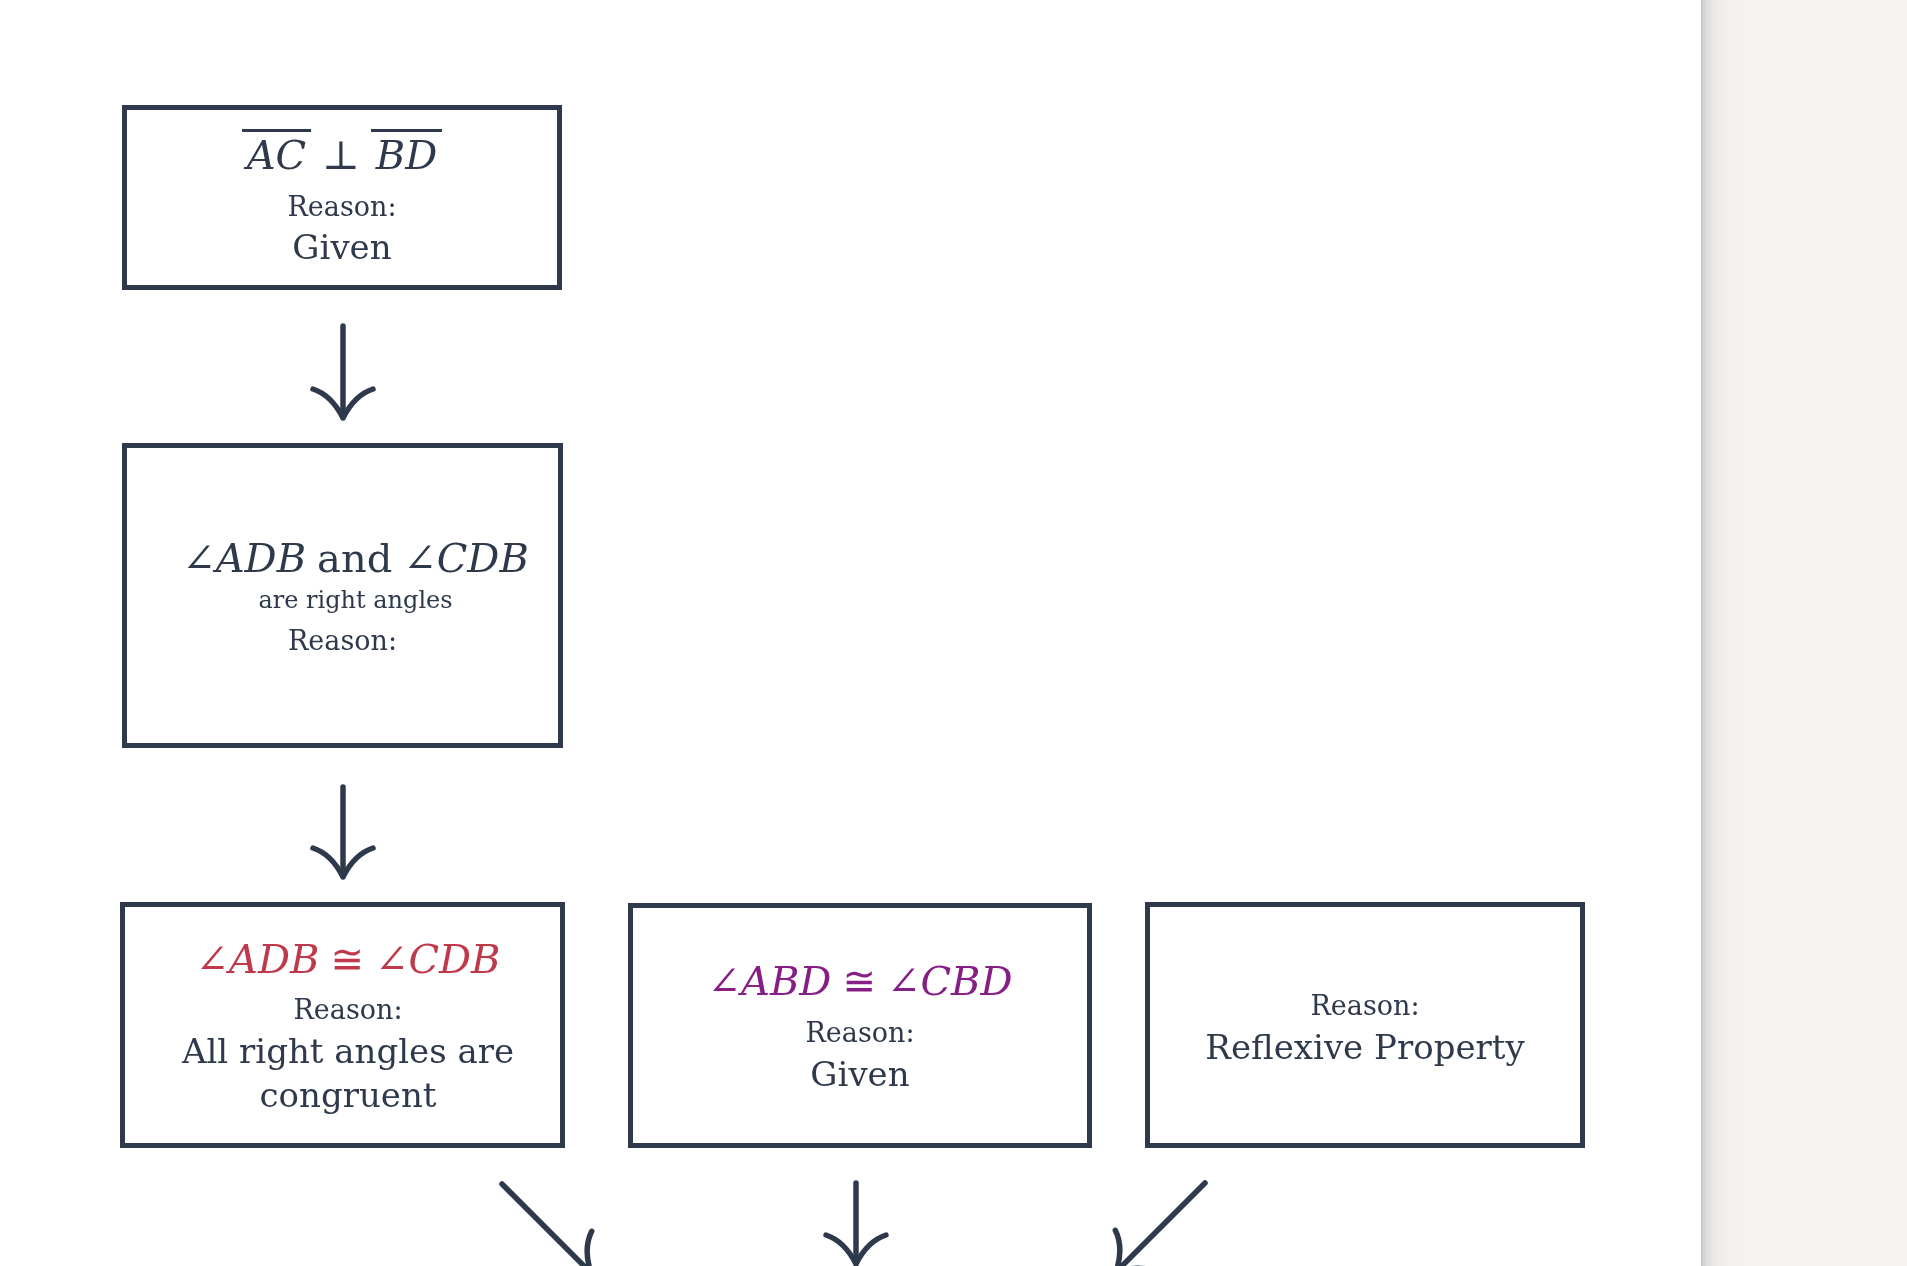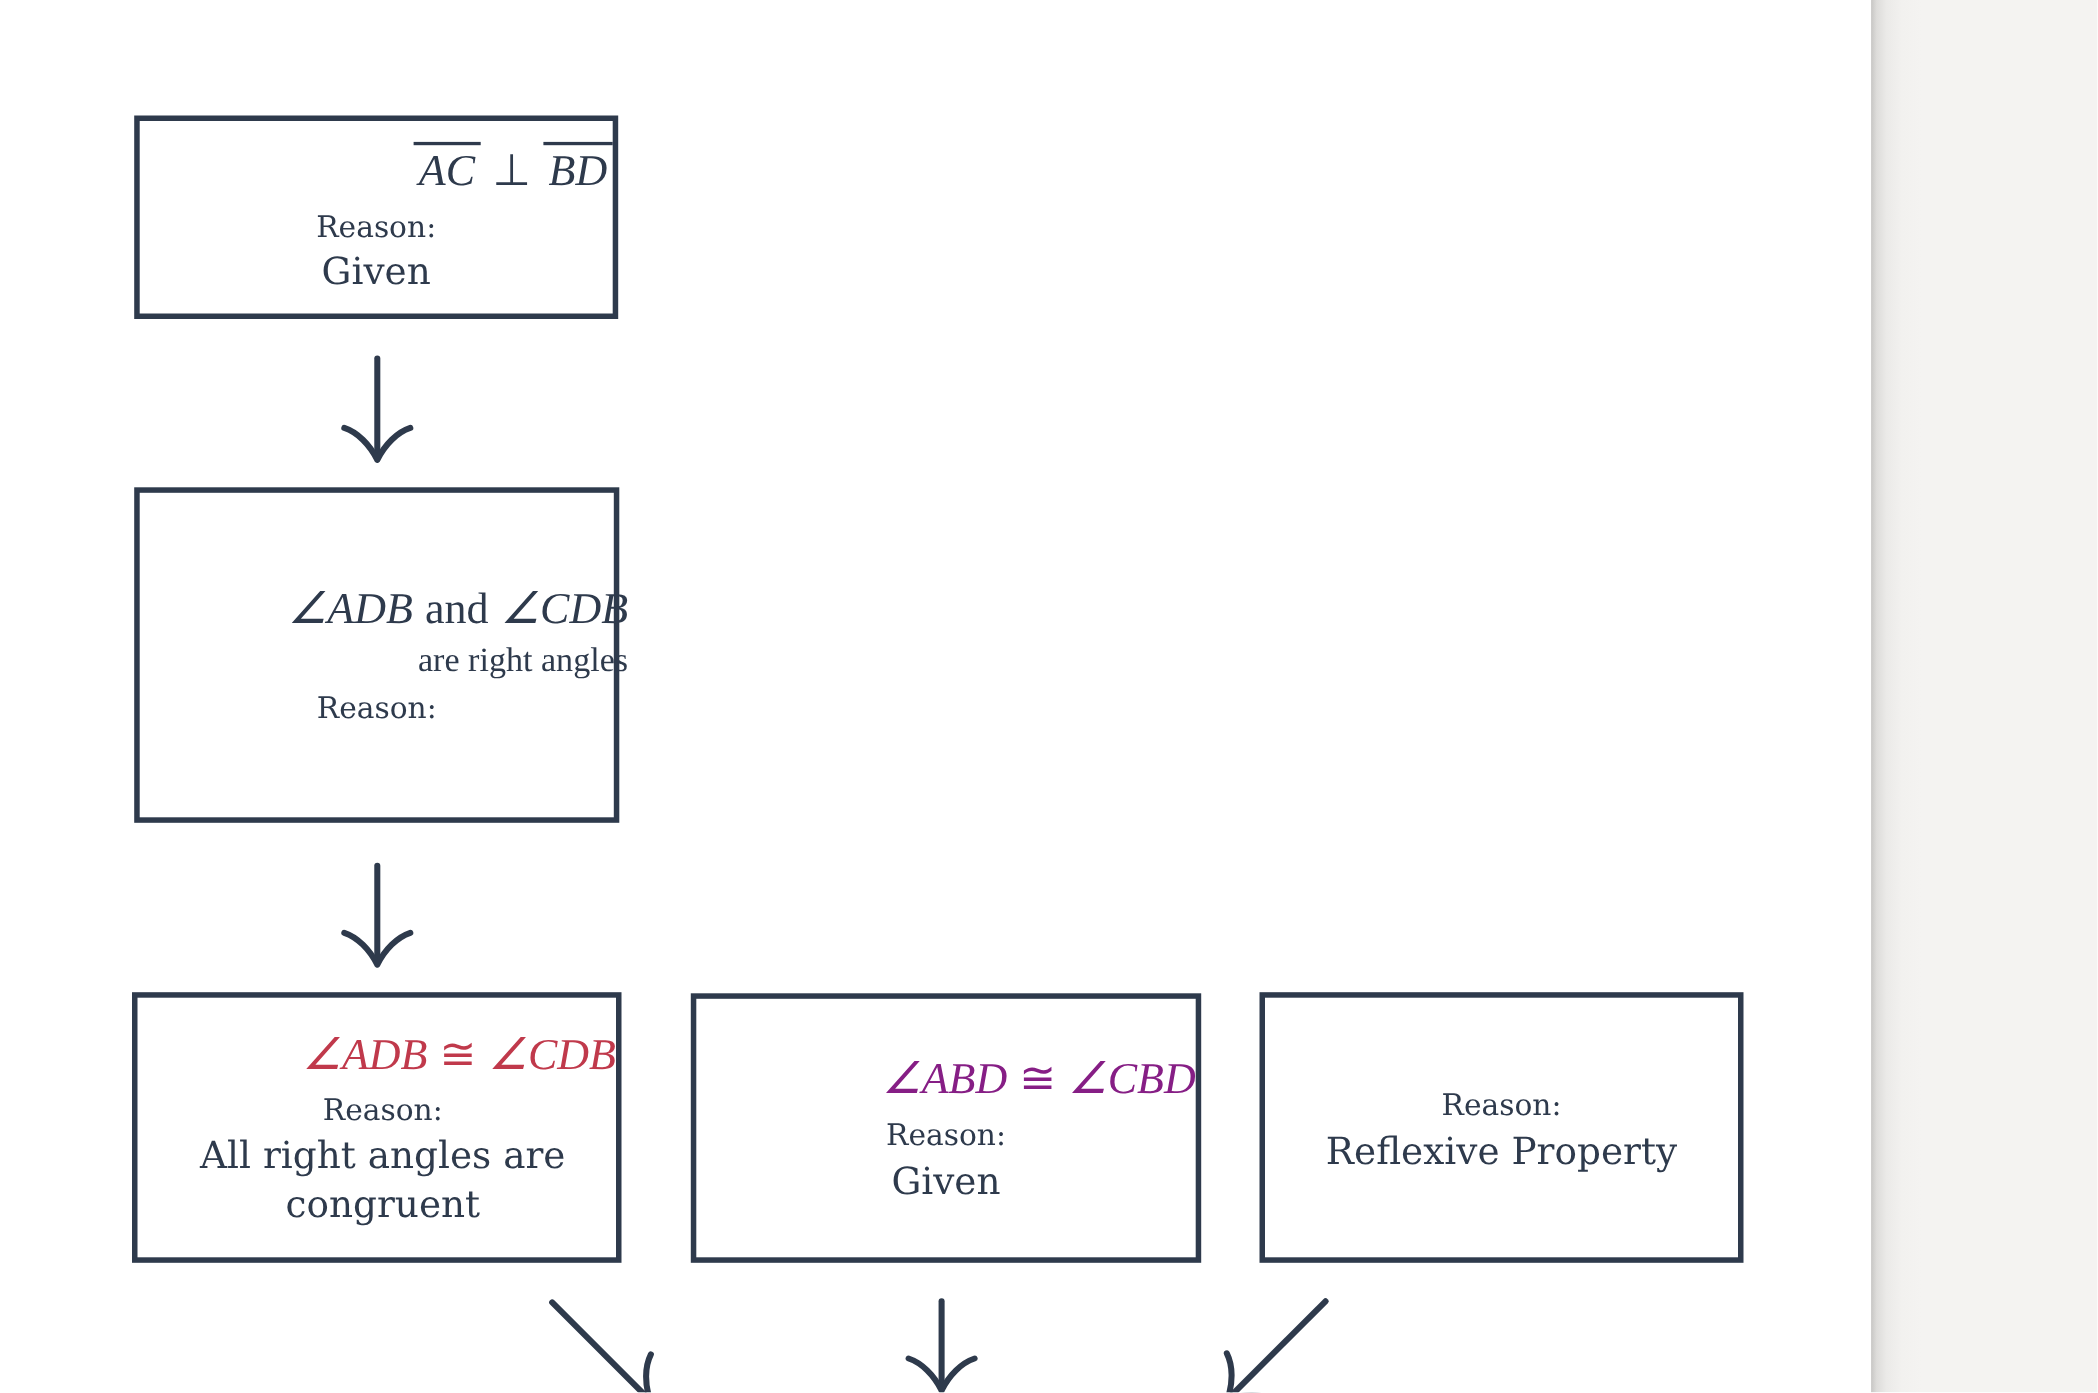--- a/index.html
+++ b/index.html
@@ -27,24 +27,24 @@
     display:flex;flex-direction:column;
     align-items:center;justify-content:center;
     text-align:center;
   }
   .b1{left:122px;top:105px;width:440px;height:185px;}
   .b2{left:122px;top:443px;width:441px;height:305px;}
   .b3{left:120px;top:902px;width:445px;height:246px;padding-left:11px;}
   .b4{left:628px;top:903px;width:464px;height:245px;}
   .b5{left:1145px;top:902px;width:440px;height:246px;}
 
-  .stmt{display:flex;flex-direction:column;align-items:flex-end;width:100%;font-family:Liberation Serif, serif;}
+  .stmt{display:flex;flex-direction:column;align-items:center;width:100%;}
   .stmt-line{white-space:nowrap;}
   .stmt-line.math{font-size:40px;line-height:1.32;}
-  .stmt-line.plain{font-size:31px;line-height:1.3;color:var(--accent);}
+  .stmt-line.plain{font-size:24px;line-height:1.3;color:var(--accent);}
   .it{font-style:italic;}
   .ol{display:inline-block;border-top:3px solid currentColor;padding:3px 5px 0 5px;line-height:1.02;margin-top:3px;}
   .sym{padding:0 11px;font-style:normal;}
 
   .reason-label{font-size:27px;line-height:1.35;margin-top:7px;color:var(--accent);}
   .reason{font-size:34px;line-height:1.3;max-width:96%;color:var(--accent);}
 
   .page-edge{
     position:absolute;top:0;left:1701px;width:206px;height:1266px;
     background:linear-gradient(to right,

